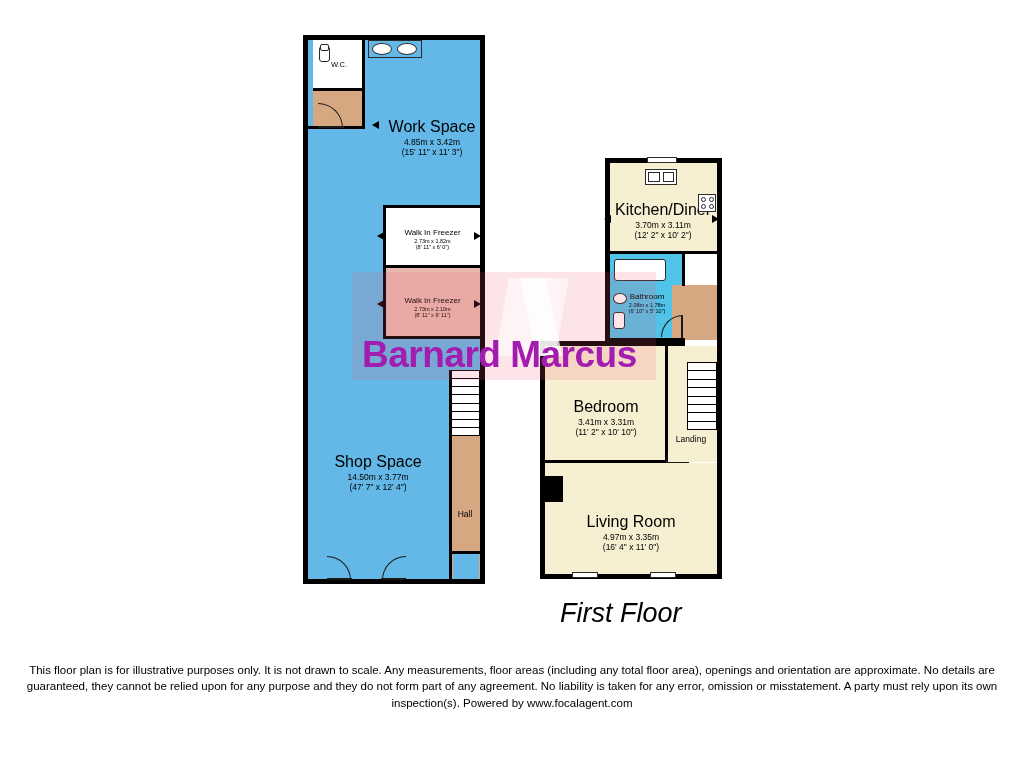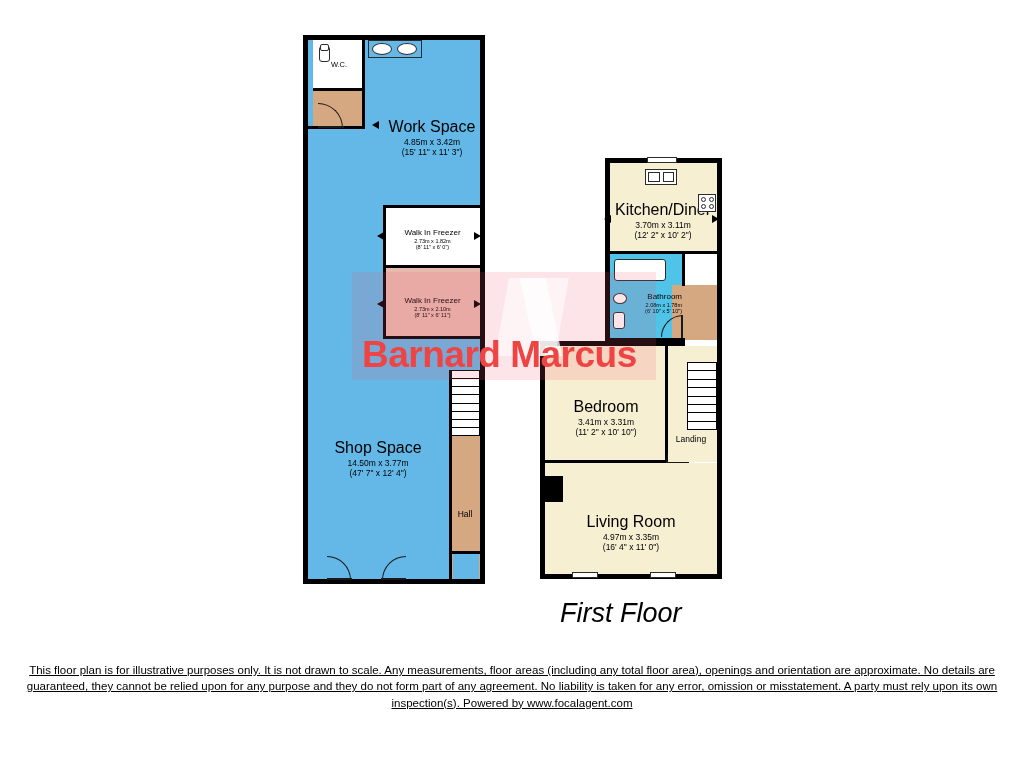--- a/index.html
+++ b/index.html
@@ -120,21 +120,21 @@
     height: 108px;
     background: rgba(240, 90, 120, 0.16);
     overflow: hidden;
   }
   .watermark .wm-text {
     position: absolute;
     left: 10px;
     bottom: 4px;
     font-size: 37px;
     font-weight: bold;
-    color: #ef4444;
+    color: #a21caf;
     letter-spacing: -0.5px;
     white-space: nowrap;
   }
   .watermark .wm-mark {
     position: absolute;
     left: 150px;
     top: 6px;
     width: 60px;
     height: 78px;
     background: rgba(255,255,255,0.55);
@@ -161,21 +161,20 @@
     margin: 0 0 4px 6px;
     font-size: 14.5px;
     color: #000;
   }
   .footer .disclaimer {
     margin: 0 6px;
     font-size: 11.5px;
     line-height: 1.42;
     color: #000;
     text-align: center;
-    text-decoration: underline;
   }
 </style>
 </head>
 <body>
 
 <div class="stage">
 
   <div>
 
     <div class="wall" style="left:303px; top:35px; width:182px; height:5px;"></div>
@@ -248,21 +247,21 @@
       <div class="tread"></div>
       <div class="tread"></div>
       <div class="tread"></div>
       <div class="tread"></div>
       <div class="tread"></div>
       <div class="tread"></div>
       <div class="tread"></div>
     </div>
     <div class="wall" style="left:449px; top:370px; width:3px; height:66px;"></div>
 
-    <div class="label" style="left:322px; top:438px; width:112px;">
+    <div class="label" style="left:322px; top:452px; width:112px;">
       <span class="name">Shop Space</span>
       <span class="dim">14.50m x 3.77m</span>
       <span class="dim">(47' 7" x 12' 4")</span>
     </div>
 
     <div class="swing tr" style="left:327px; top:556px; width:24px; height:24px;"></div>
     <div class="leaf" style="left:327px; top:578px; width:25px; height:2px;"></div>
     <div class="swing tl" style="left:382px; top:556px; width:24px; height:24px;"></div>
     <div class="leaf" style="left:381px; top:578px; width:25px; height:2px;"></div>
 
@@ -301,21 +300,21 @@
     <div class="room fill-tan" style="left:672px; top:285px; width:45px; height:55px;"></div>
     <div class="wall" style="left:682px; top:254px; width:3px; height:32px;"></div>
     <div class="wall" style="left:605px; top:338px; width:80px; height:3px;"></div>
 
     <div class="fx soft" style="left:614px; top:259px; width:52px; height:22px;"></div>
 
     <div class="fx round" style="left:613px; top:293px; width:14px; height:11px;"></div>
 
     <div class="fx soft" style="left:613px; top:312px; width:12px; height:17px;"></div>
 
-    <div class="label tiny" style="left:612px; top:292px; width:70px;text-align:right;">
+    <div class="label tiny" style="left:612px; top:292px; width:70px;">
       <span class="name">Bathroom</span>
       <span class="dim">2.08m x 1.78m</span>
       <span class="dim">(6' 10" x 5' 10")</span>
     </div>
 
     <div class="swing tl" style="left:661px; top:315px; width:22px; height:22px;"></div>
     <div class="leaf" style="left:681px; top:315px; width:2px; height:23px;"></div>
 
     <div class="wall" style="left:540px; top:341px; width:5px; height:238px;"></div>
     <div class="wall" style="left:540px; top:574px; width:182px; height:5px;"></div>

